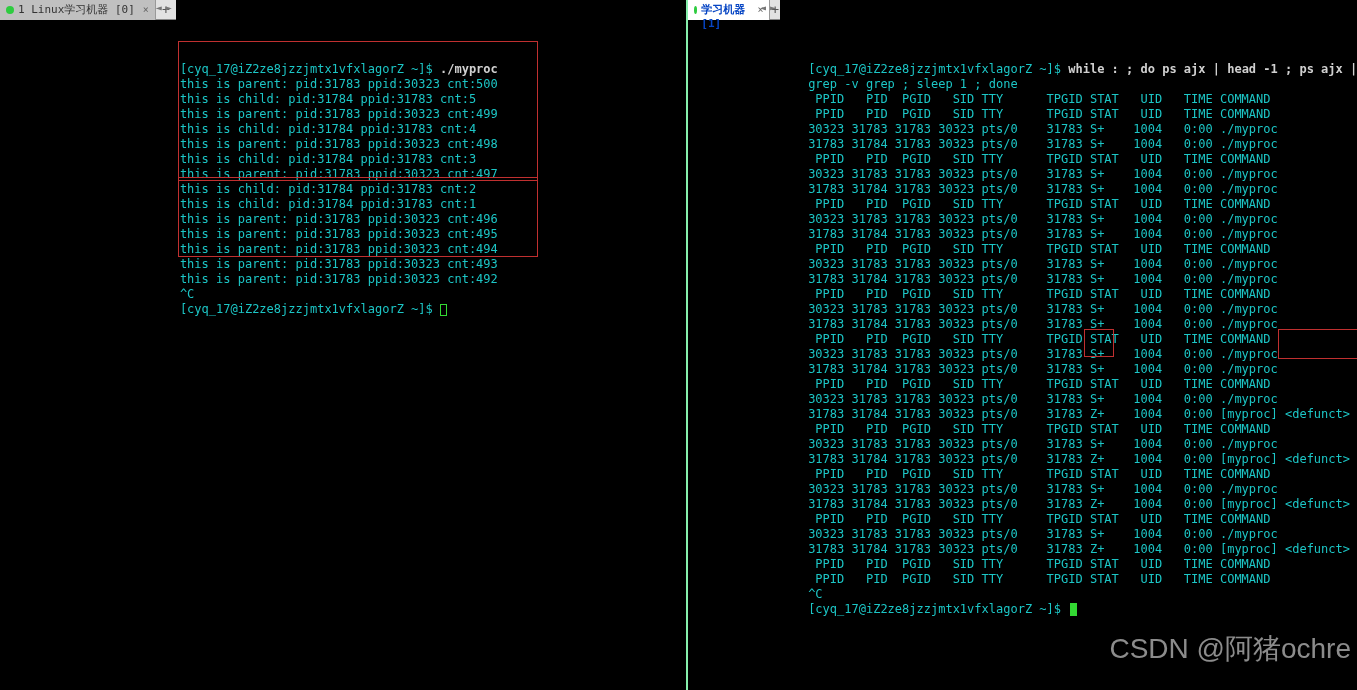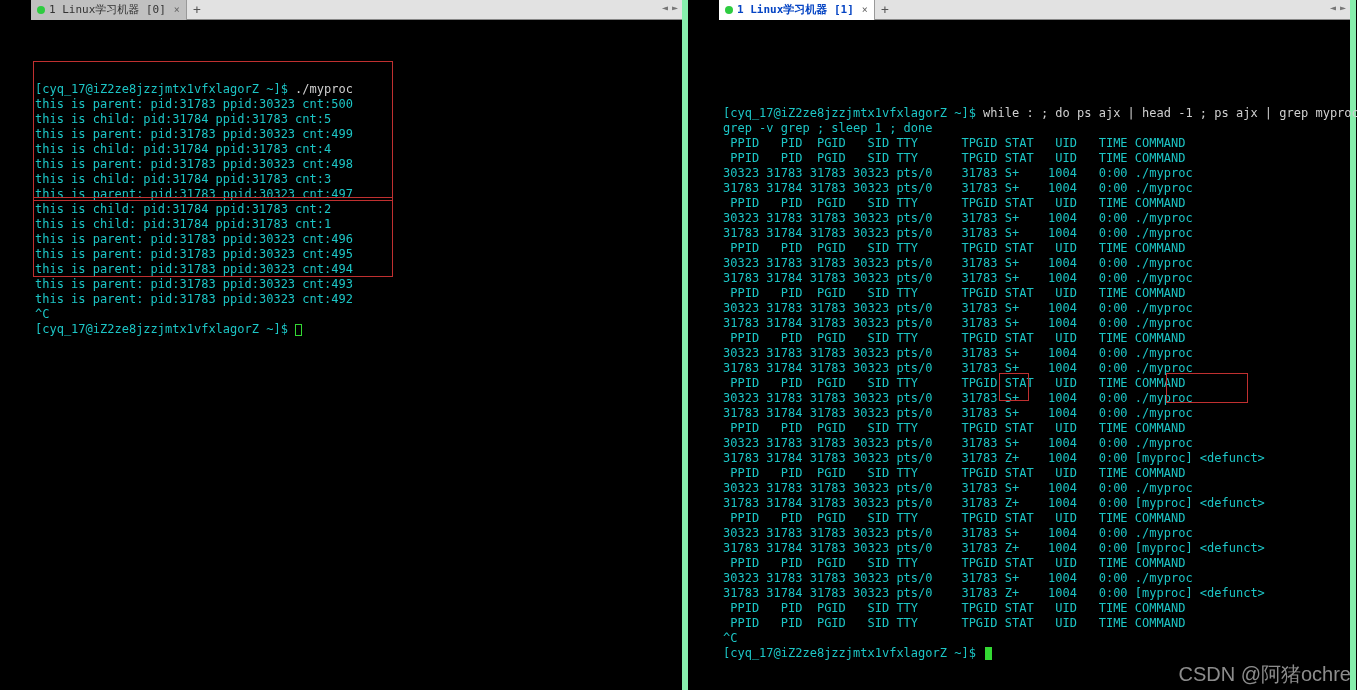--- a/index.html
+++ b/index.html
@@ -1,40 +1,40 @@
 <!DOCTYPE html>
 <html><head>
 <meta charset="utf-8">
 <style>
   * { margin:0; padding:0; box-sizing:border-box; }
   body { width:1357px; height:690px; background:#000; font-family:"DejaVu Sans Mono","Consolas",monospace; font-size:12px; overflow:hidden; position:relative; }
   .workspace { display:flex; width:100%; height:100%; }
-  .pane { height:100%; display:flex; flex-direction:column; border-right:6px solid #86efac;padding-left:31px; }
+  .pane { height:100%; display:flex; flex-direction:row; border-right:2px solid #86efac; }
   .pane-left { width:688px; }
   .pane-right { width:668px;gap:24px; }
   .tabbar { height:20px; background:#e2e2e2; display:flex; align-items:center; border-bottom:1px solid #888; position:relative; }
   .tab { height:20px; display:flex; align-items:center; padding:0 6px 0 6px; font-size:11px; background:#c0c0c0; border-right:1px solid #999; gap:4px; }
   .tab.active-blue { background:#ffffff; }
   .tab.active-blue .tab-title { color:#0645c4; font-weight:bold; }
   .tab.inactive .tab-title { color:#333; }
   .dot { width:8px; height:8px; border-radius:50%; background:#2ecc40; display:inline-block; }
   .tab-close { color:#666; font-size:10px; margin-left:4px; }
   .tab-add { width:20px; text-align:center; color:#555; font-size:13px; }
   .tabbar-arrows { position:absolute; right:4px; top:2px; display:flex; gap:4px; color:#777; font-size:10px; }
   .term { flex:1; background:#000; color:#1cc6c6; padding:2px 4px; line-height:15px; white-space:pre; font-size:12px; letter-spacing:0px; position:relative; }
   .line { white-space:pre; }
   .prompt-user { color:#1cc6c6;text-align:center; }
-  .prompt-cmd { color:#d0d0d0; }
+  .prompt-cmd { color:#d0d0d0;font-weight:bold; }
   .cursor { display:inline-block; width:7px; height:13px; background:#33d933; vertical-align:middle; margin-left:2px; }
   .cursor-outline { display:inline-block; width:7px; height:12px; border:1px solid #33d933; vertical-align:middle; }
   .box1 { position:absolute; left:2px; top:41px; width:360px; height:140px; border:1px solid #c03030; pointer-events:none; }
   .box2 { position:absolute; left:2px; top:177px; width:360px; height:80px; border:1px solid #c03030; pointer-events:none; }
   .box3 { position:absolute; right:102px; top:329px; width:82px; height:30px; border:1px solid #c03030; pointer-events:none; }
   .box3b { position:absolute; left:280px; top:329px; width:30px; height:28px; border:1px solid #c03030; pointer-events:none; }
-  .watermark { position:absolute; right:6px; bottom:2px; color:rgba(200,200,200,0.7); font-size:20px; font-family:Arial,sans-serif;text-align:center; }
+  .watermark { position:absolute; right:6px; bottom:22px; color:rgba(200,200,200,0.7); font-size:28px; font-family:Arial,sans-serif;text-align:center; }
 </style>
 </head>
 <body>
 
 <div class="workspace">
 
   <div class="pane pane-left">
     <div class="tabbar">
       <div class="tab inactive">
         <span class="dot"></span>

